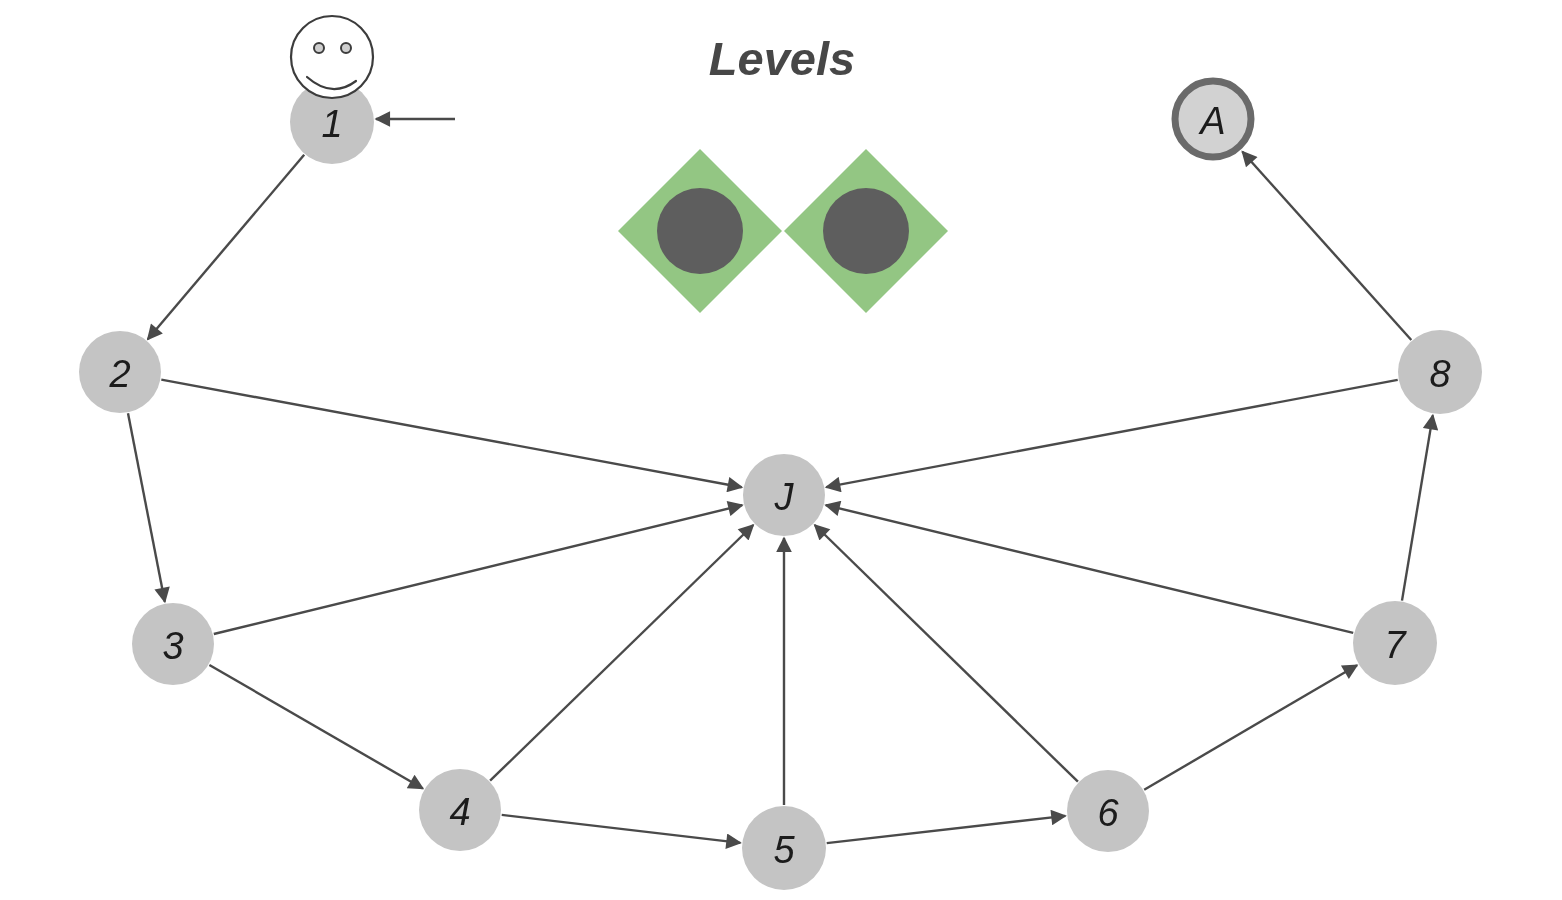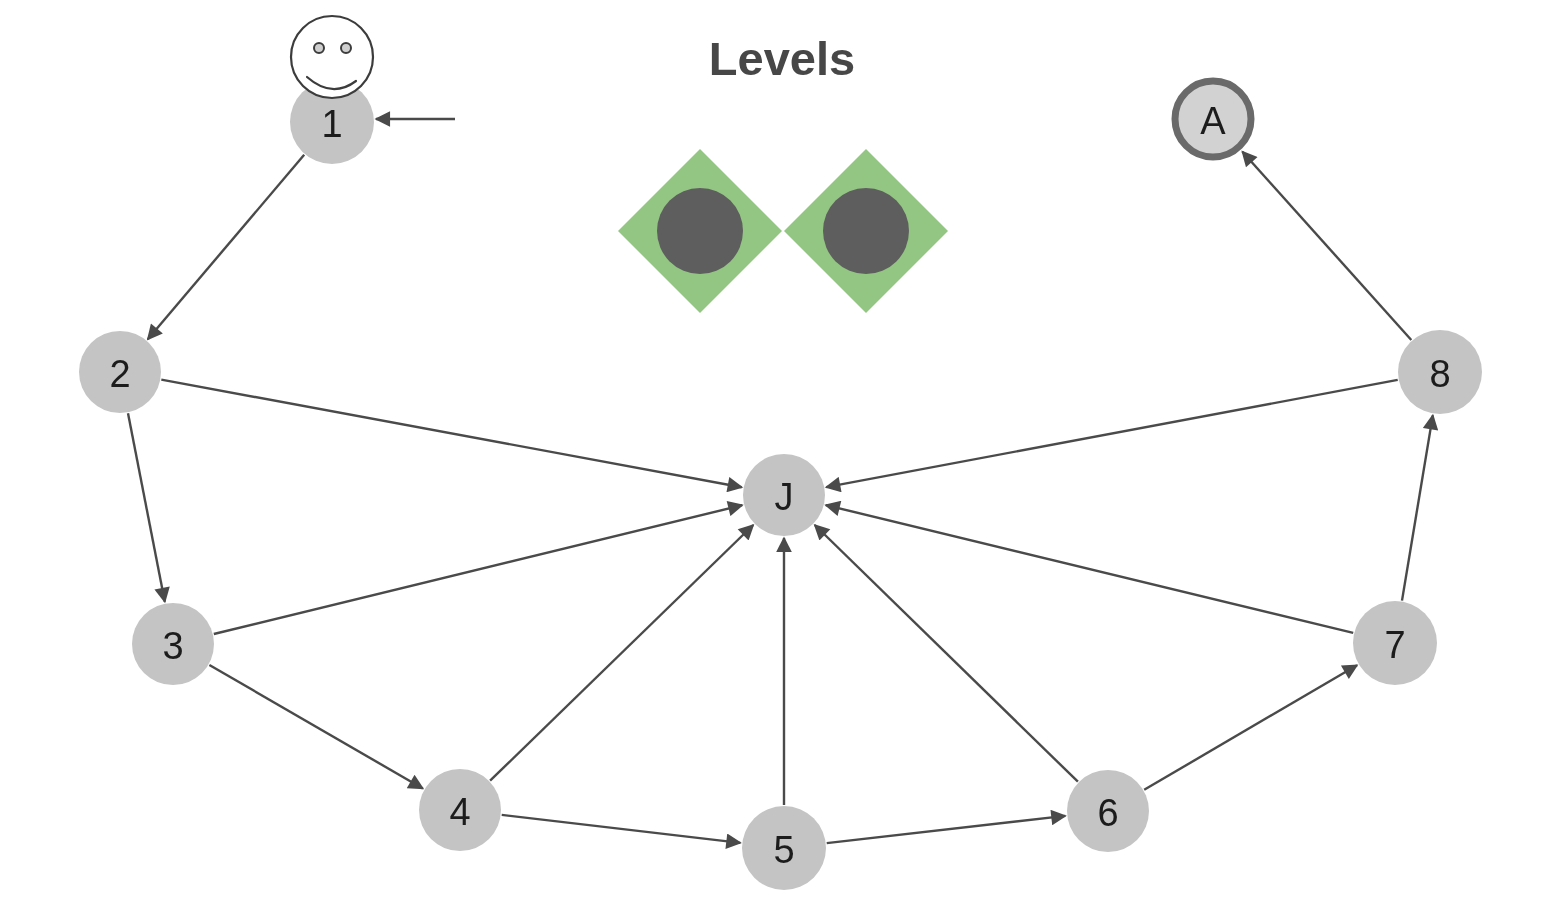--- a/index.html
+++ b/index.html
@@ -9,20 +9,21 @@
     width: 1562px;
     height: 900px;
     overflow: hidden;
     font-family: "Liberation Sans", sans-serif;
   }
   .canvas {
     position: relative;
     width: 1562px;
     height: 900px;
     background: #ffffff;
+    font-style: italic;
   }
   svg text {
     user-select: none;
   }
   .node-label {
     font-family: "Liberation Sans", sans-serif;
   }
   .diagram-title {
     font-family: "Liberation Sans", sans-serif;
     font-weight: bold;

